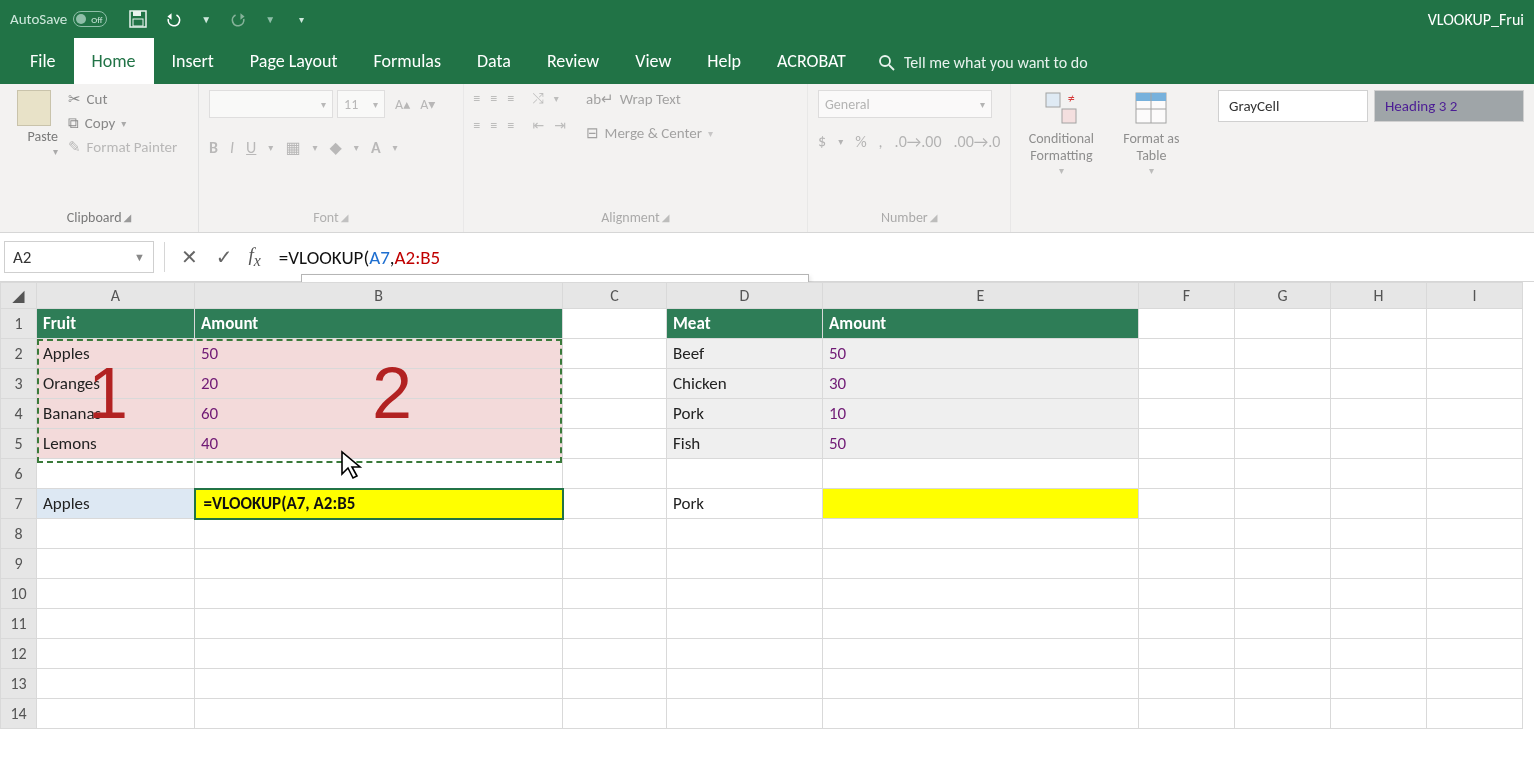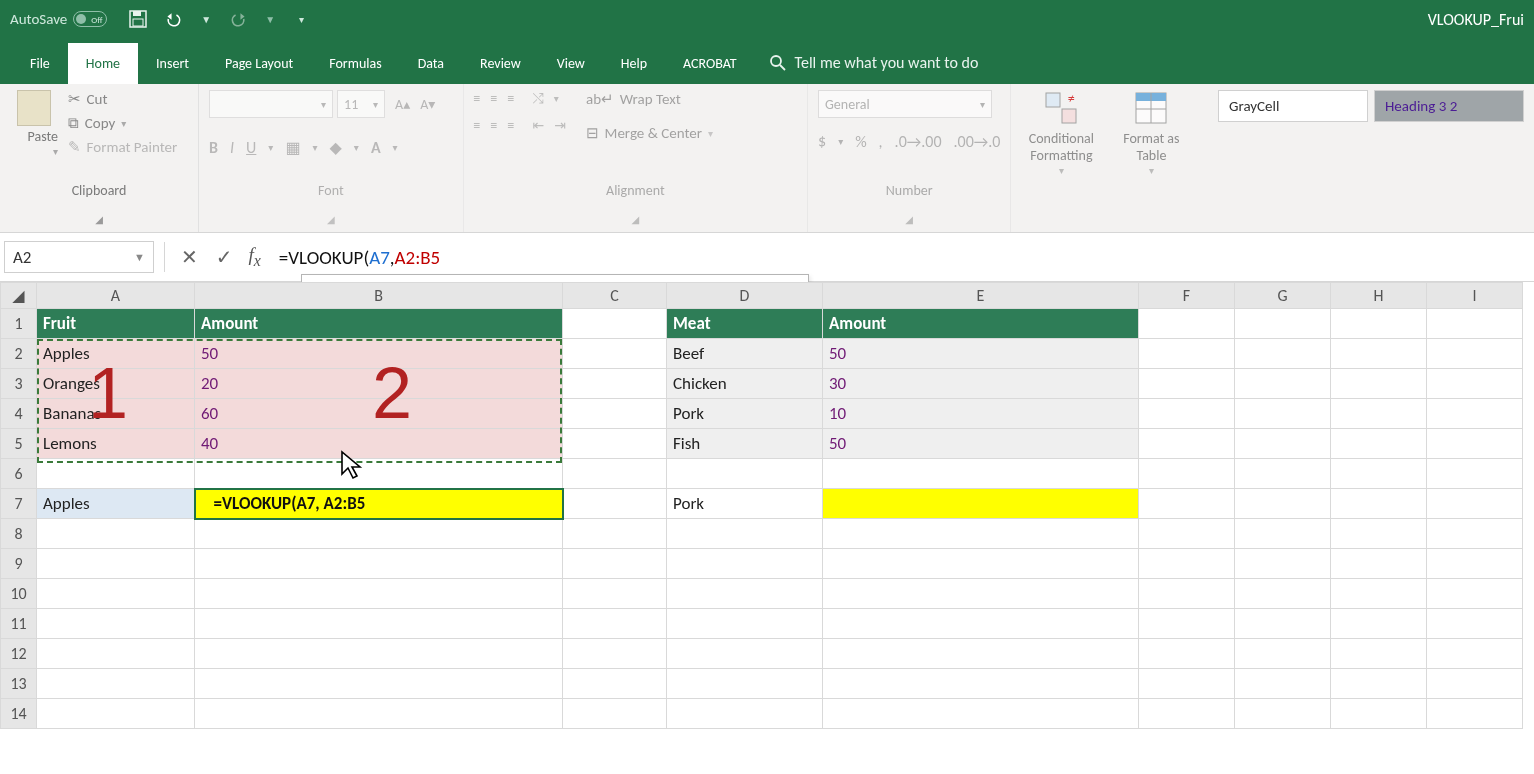--- a/index.html
+++ b/index.html
@@ -4,27 +4,27 @@
 <style>
   html,body{margin:0;padding:0;font-family:"Segoe UI",Calibri,Arial,sans-serif;font-size:14px;color:#444;background:#fff;overflow:hidden;}
   .titlebar{height:38px;background:#217346;color:#cfe8dd;display:flex;align-items:center;padding:0 10px;font-size:15px;}
   .autosave{display:flex;align-items:center;gap:6px;color:#cfe8dd;}
   .autosave .toggle{width:34px;height:16px;border:1px solid #8fbfa9;border-radius:10px;position:relative;display:inline-flex;align-items:center;justify-content:flex-start;padding:0 3px;box-sizing:border-box;font-size:9px;color:#cfe8dd;}
   .autosave .toggle::before{content:"";width:10px;height:10px;background:#8fbfa9;border-radius:50%;position:absolute;left:2px;}
   .qat{display:flex;align-items:center;gap:18px;margin-left:22px;color:#e8f3ee;}
   .qat .ico{width:18px;height:18px;display:flex;align-items:center;justify-content:center;}
   .doc-title{margin-left:auto;color:#fff;font-size:16px;}
   .menubar{height:46px;background:#217346;display:flex;align-items:flex-end;padding:0 12px;color:#fff;}
-  .menubar .tab{padding:12px 18px 12px;font-size:14px;color:#fff;cursor:pointer;}
+  .menubar .tab{padding:12px 18px 12px;font-size:18px;color:#fff;cursor:pointer;}
   .menubar .tab.active{background:#fff;color:#217346;}
   .menubar .tell{display:flex;align-items:center;gap:8px;padding:12px 14px;color:#e8f3ee;font-size:16px;}
   .ribbon{height:148px;background:#f3f2f1;border-bottom:1px solid #d6d6d6;display:flex;align-items:stretch;color:#888;}
   .group{border-right:1px solid #e1e1e1;padding:6px 10px 4px;display:flex;flex-direction:column;justify-content:space-between;}
   .group .body{flex:1;display:flex;align-items:flex-start;gap:10px;}
-  .group .label{text-align:center;font-size:14px;color:#7a7a7a;padding:4px 0 2px;display:flex;justify-content:center;align-items:center;gap:14px;flex-direction:column;}
+  .group .label{text-align:center;font-size:14px;color:#7a7a7a;padding:4px 0 2px;display:flex;justify-content:center;align-items:center;gap:2px;}
   .dlaunch{font-size:10px;color:#9a9a9a;}
   .paste-btn{width:48px;text-align:right;color:#7a7a7a;}
   .paste-btn .ic{width:32px;height:34px;margin:0 auto 2px;background:#e8e2c8;border:1px solid #c9c3ab;position:relative;}
   .clip-list{display:flex;flex-direction:column;gap:6px;font-size:15px;}
   .clip-list .row{display:flex;align-items:center;gap:6px;}
   .font-box{display:flex;align-items:center;gap:4px;}
   .combo{height:26px;border:1px solid #cfcfcf;background:#fff;display:flex;align-items:center;padding:0 6px;color:#8a8a8a;font-size:14px;}
   .combo.font{width:110px;}
   .combo.size{width:34px;}
   .btnrow{display:flex;align-items:center;gap:12px;margin-top:10px;color:#8a8a8a;font-size:16px;}
@@ -72,21 +72,21 @@
   .col-H{width:96px;}
   .col-I{width:96px;}
   .hdr-green{background:#2e7d57;color:#fff;font-weight:700;padding:0 6px;}
   .hdr-green.right{text-align:left;}
   .data-l{background:#efefef;padding:0 6px;color:#222;}
   .data-r{background:#efefef;padding:0 6px;color:#701a75;}
   .sel-pink{background:#f3dada !important;}
   .yellow{background:#ffff00 !important;}
   .lookup-box{background:#dde8f3;border:1.5px solid #888;padding:0 6px;color:#222;}
   .lookup-box2{background:#fff;border:1.5px solid #e59a5b;padding:0 6px;color:#222;}
-  .formula-cell{background:#ffff00;border:2px solid #217346 !important;padding:0 18px;font-weight:700;color:#111;font-size:17px;}
+  .formula-cell{background:#ffff00;border:2px solid #217346 !important;padding:0 8px;font-weight:700;color:#111;font-size:17px;}
   
   .ants{position:absolute;border:2px dashed #3a7a3a;pointer-events:none;box-sizing:border-box;}
   .overlay-num{position:absolute;font-family:"Segoe UI",Arial,sans-serif;font-size:72px;font-weight:400;color:#b22222;pointer-events:none;}
   .cursor{position:absolute;width:26px;height:30px;pointer-events:none;}
   .caption{position:absolute;background:#2e7d57;color:#fff;font-size:48px;padding:18px 34px;font-weight:300;}
   svg{display:block;}
 </style>
 </head>
 <body>
 

